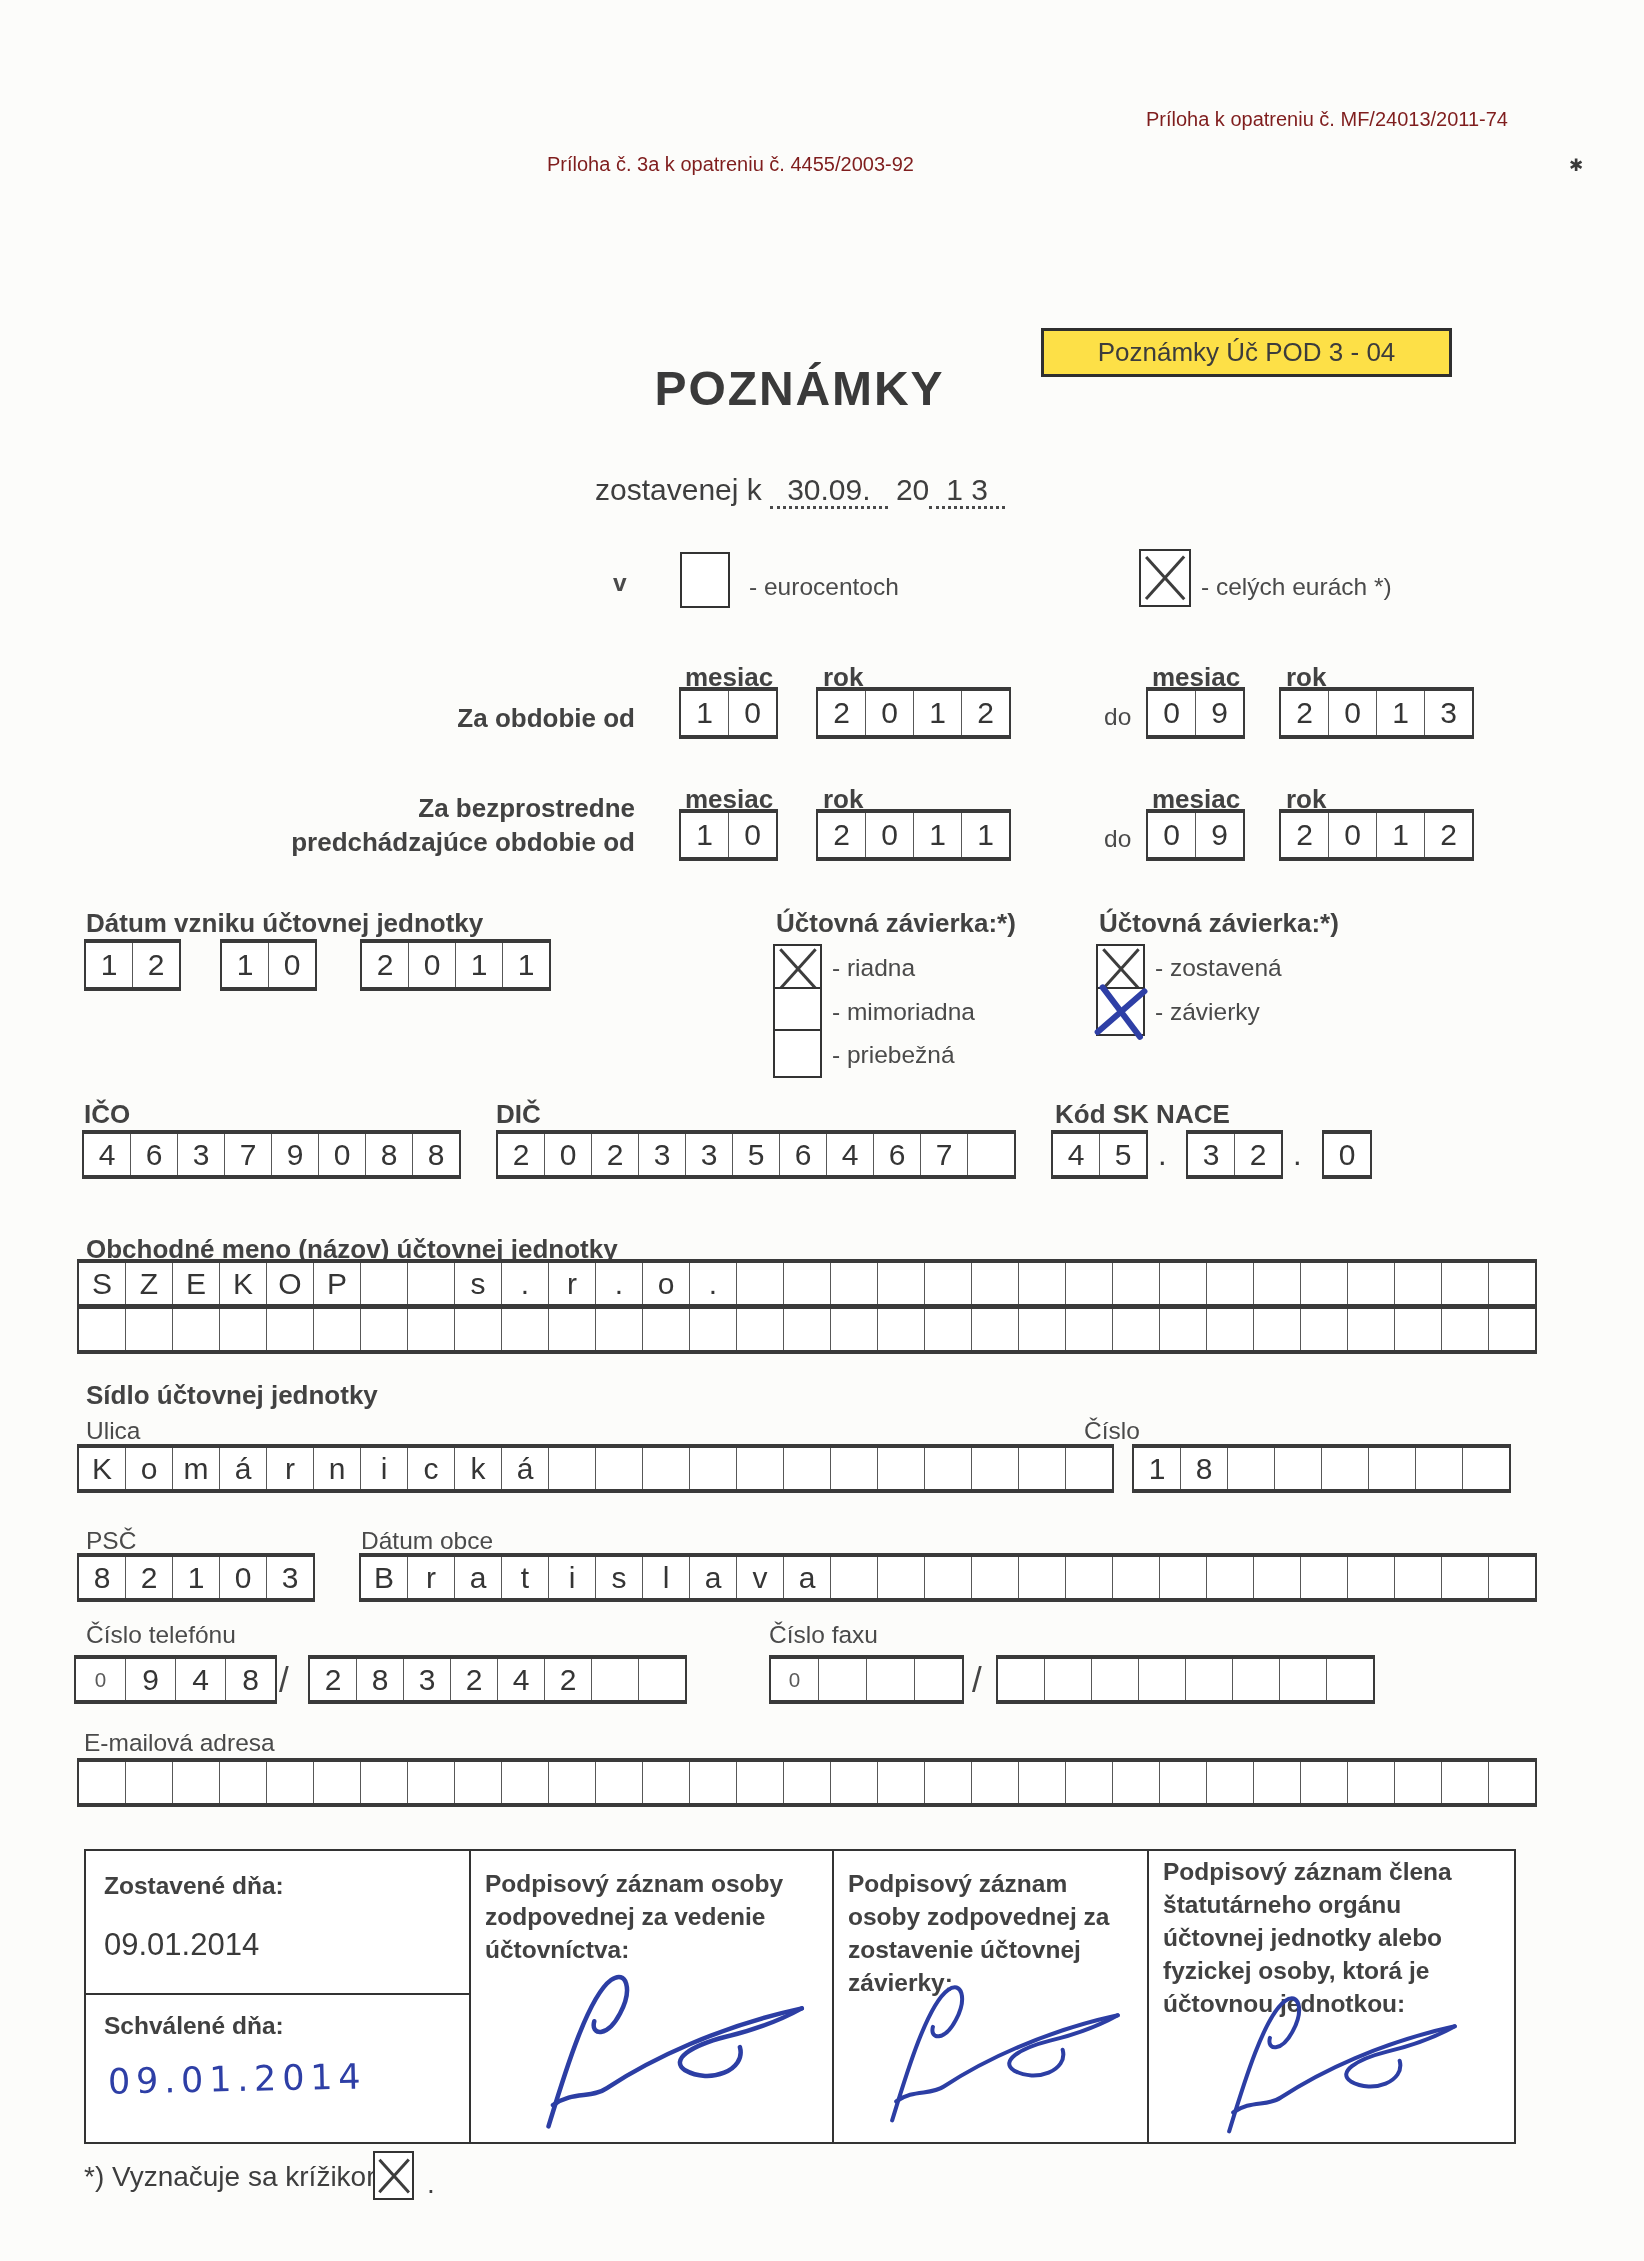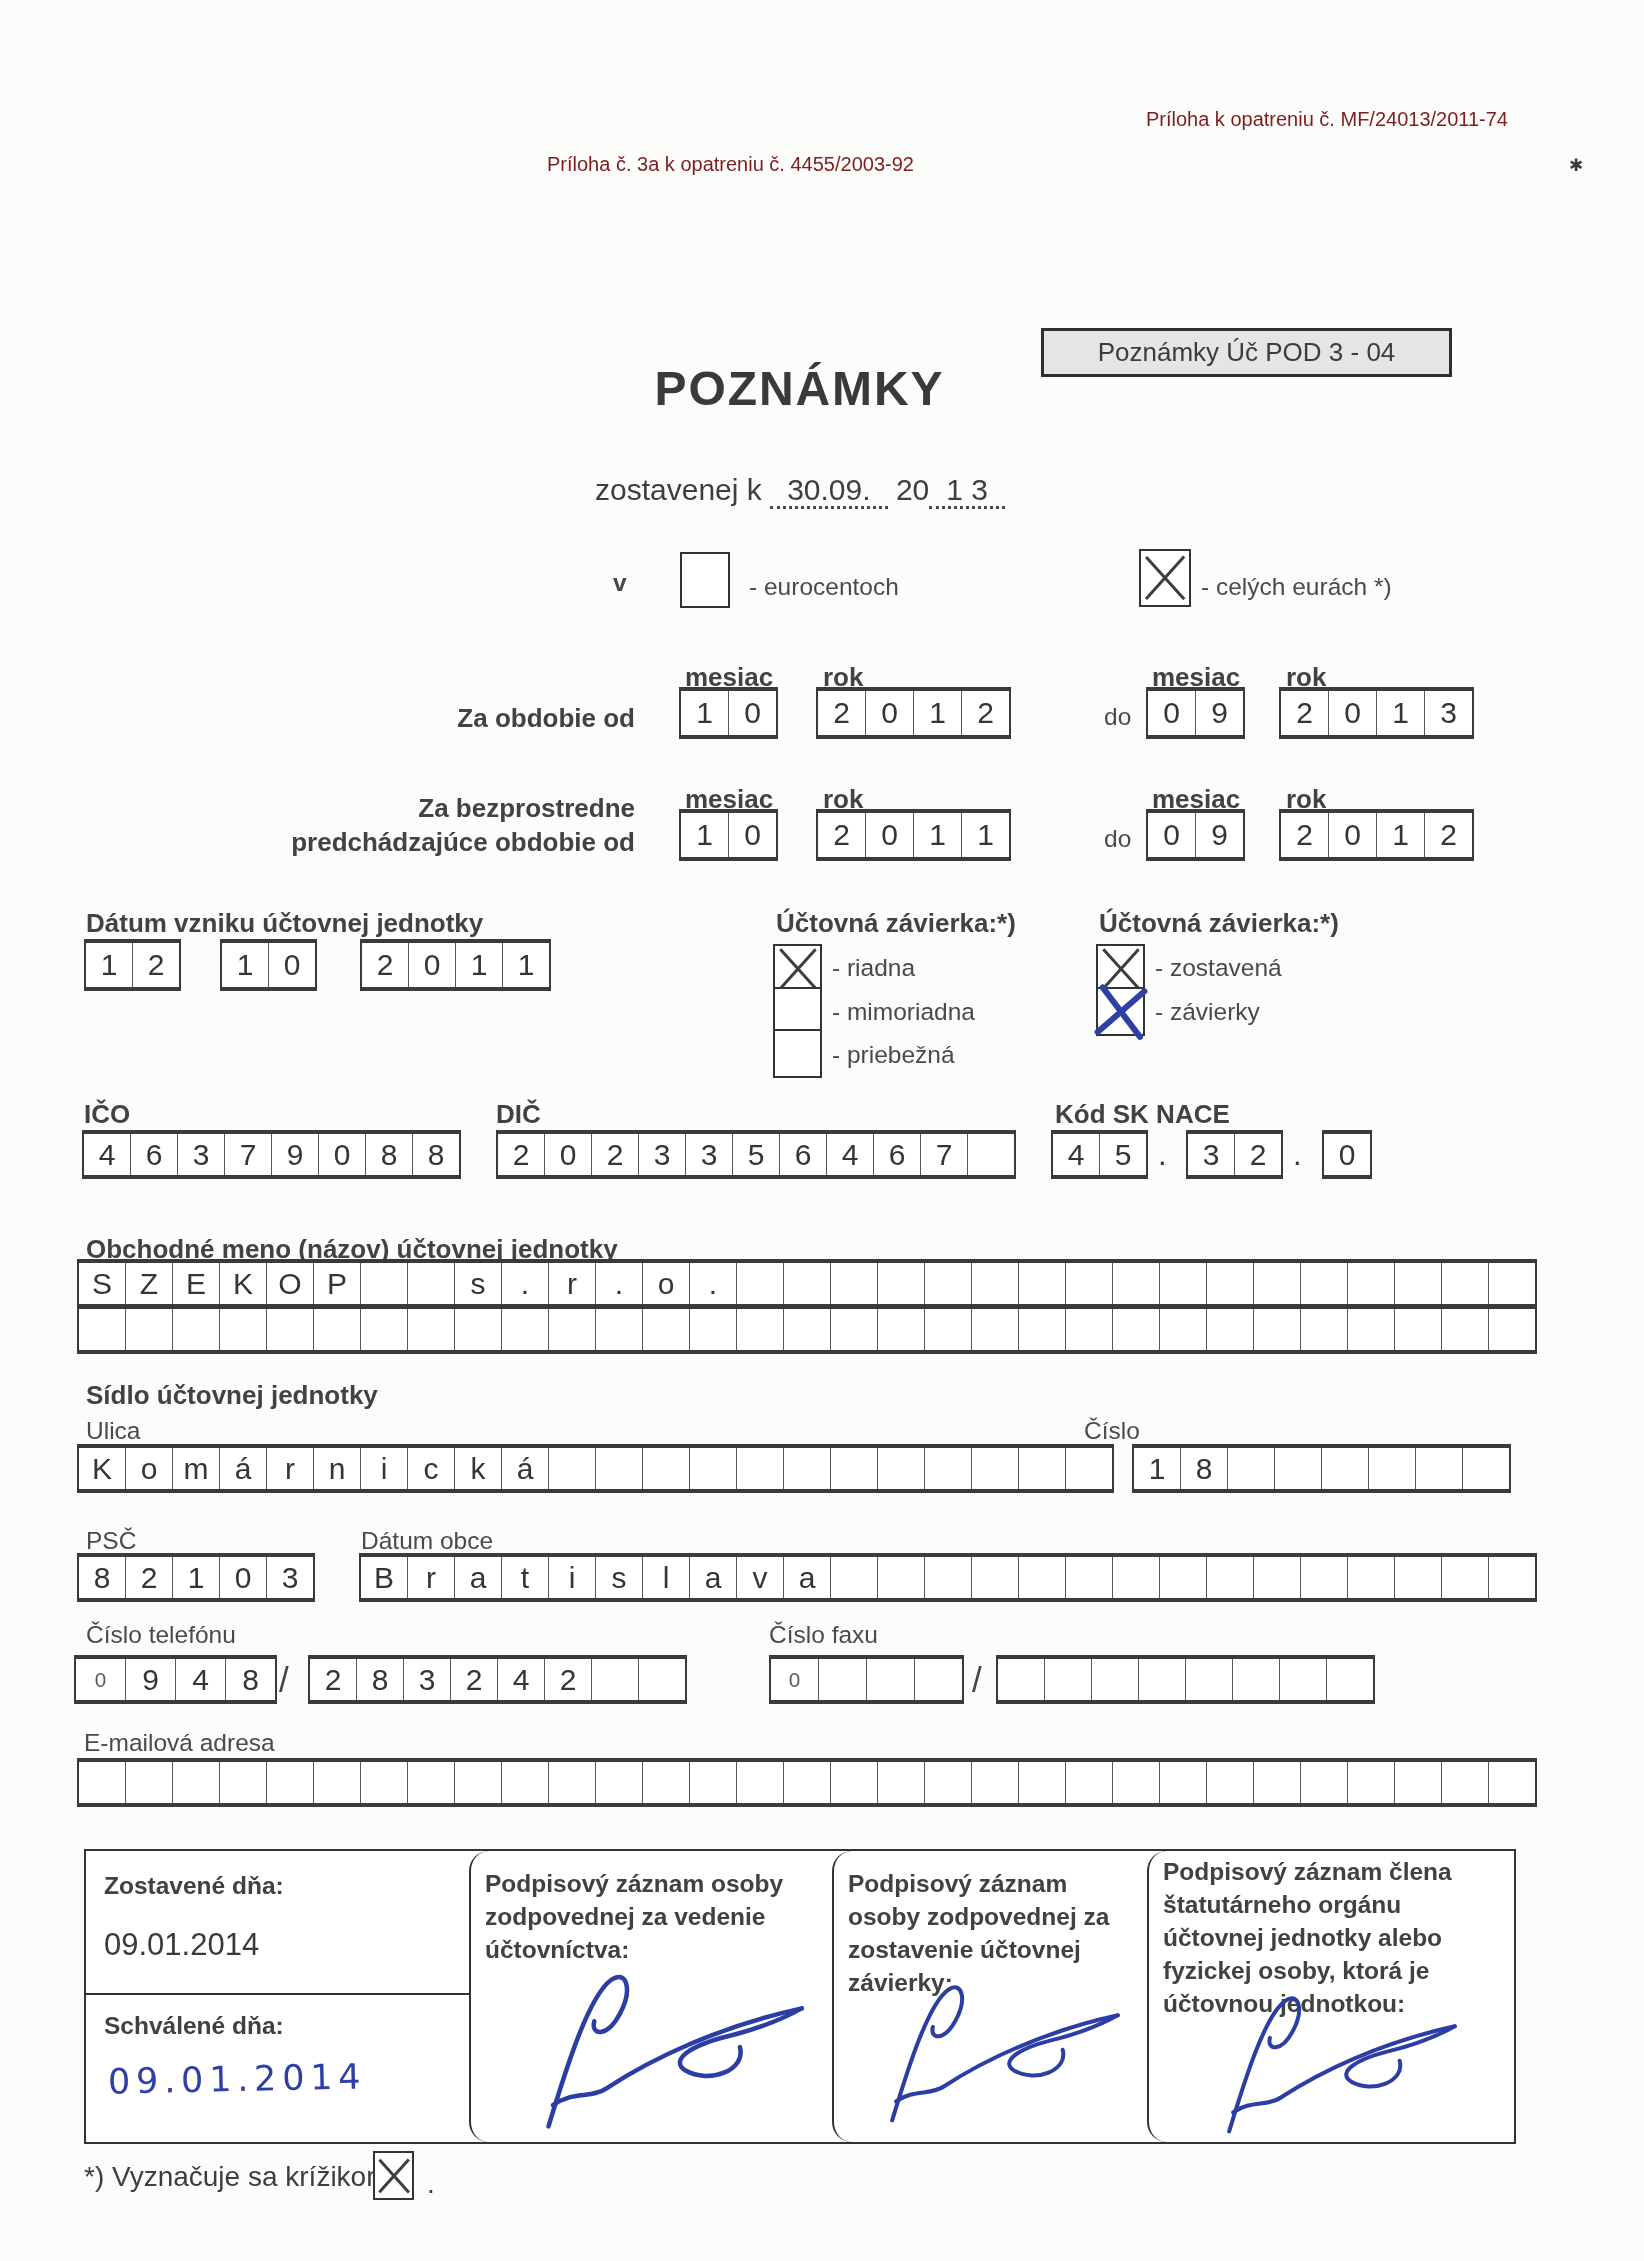--- a/index.html
+++ b/index.html
@@ -2,42 +2,42 @@
 <html style="font-size:10.3px"><head>
 <meta charset="utf-8">
 <style>
   html,body{margin:0;padding:0;background:#e8e8e6;}
   .page{position:relative;width:1644px;height:2261px;background:#fcfcfa;
         font-family:"Liberation Sans",sans-serif;color:#383838;overflow:hidden;}
   .abs{position:absolute;}
   .lbl{font-weight:700;font-size:26px;color:#424242;}
   .lbl2{font-size:24.5px;color:#4a4a4a;}
   .small-top{font-size:20px;color:#7f1d1d;}
-  .codebox{border:3.2px solid #2f2f2f;text-align:center;font-size:26px;color:#3c3c3c;background:#e5e5e5;}
+  .codebox{border:3.2px solid #2f2f2f;text-align:center;font-size:26px;color:#3c3c3c;background:#fde047;}
   .title{font-size:48px;font-weight:700;letter-spacing:1.9px;text-align:center;color:#3a3a3a;}
   .sub{font-size:30px;text-align:center;color:#3e3e3e;}
   .dotline{display:inline-block;border-bottom:3.2px dotted #4a4a4a;padding:0 17px;line-height:1.05;}
   .grid{position:absolute;display:flex;border:2.6px solid #3a3a3a;border-top-width:4.5px;border-bottom-width:4.5px;background:#fff;}
   .grid .cell{width:var(--cw,46px);height:var(--ch,41px);border-right:1.3px solid #585858;
               display:flex;align-items:center;justify-content:center;font-size:30px;color:#353535;}
   .grid .cell:last-child{border-right:none;}
   .grid .cell.small{font-size:20.6px;color:#5a5a5a;}
   .cb{position:absolute;border:2.6px solid #333;background:#fff;}
   .cb.checked::before,.cb.checked::after{content:"";position:absolute;left:50%;top:50%;
        width:118%;height:3.2px;background:#3d3d3d;}
   .cb.checked::before{transform:translate(-50%,-50%) rotate(48deg);}
   .cb.checked::after{transform:translate(-50%,-50%) rotate(-48deg);}
   .cb.hand::before,.cb.hand::after{background:#2e3fa6;height:6.4px;width:150%;border-radius:3.9px;}
   .cb.hand::before{transform:translate(-50%,-50%) rotate(53deg);}
   .cb.hand::after{transform:translate(-50%,-50%) rotate(-41deg);}
   .hdr{font-weight:700;font-size:26px;color:#424242;}
   .slash{font-size:35px;color:#444;}
   .table{border:2.6px solid #333;display:flex;background:#fff;}
   .tcol{position:relative;height:100%;box-sizing:border-box;}
-  .tcol+.tcol{border-left:2.6px solid #333;border-radius:20px;}
+  .tcol+.tcol{border-left:2.6px solid #333;}
   .t-label{font-weight:700;font-size:24.5px;color:#414141;}
   .t-head{font-weight:700;font-size:24.5px;color:#414141;line-height:1.35;}
   .t-value{font-size:31px;color:#3a3a3a;}
   .t-hand{font-size:35px;color:#2e3fa6;letter-spacing:5.8px;transform:rotate(-1.2deg);
           font-family:"DejaVu Sans",sans-serif;}
   .c1-divider{position:absolute;left:0;right:0;top:142px;border-top:2.6px solid #333;}
   .sig path{fill:none;stroke:#2c3ea4;stroke-width:7;stroke-linecap:round;stroke-linejoin:round;}
   .footnote{font-size:28px;color:#3e3e3e;}
   .artifact{font-size:17px;color:#3a3a3a;}
 </style>

